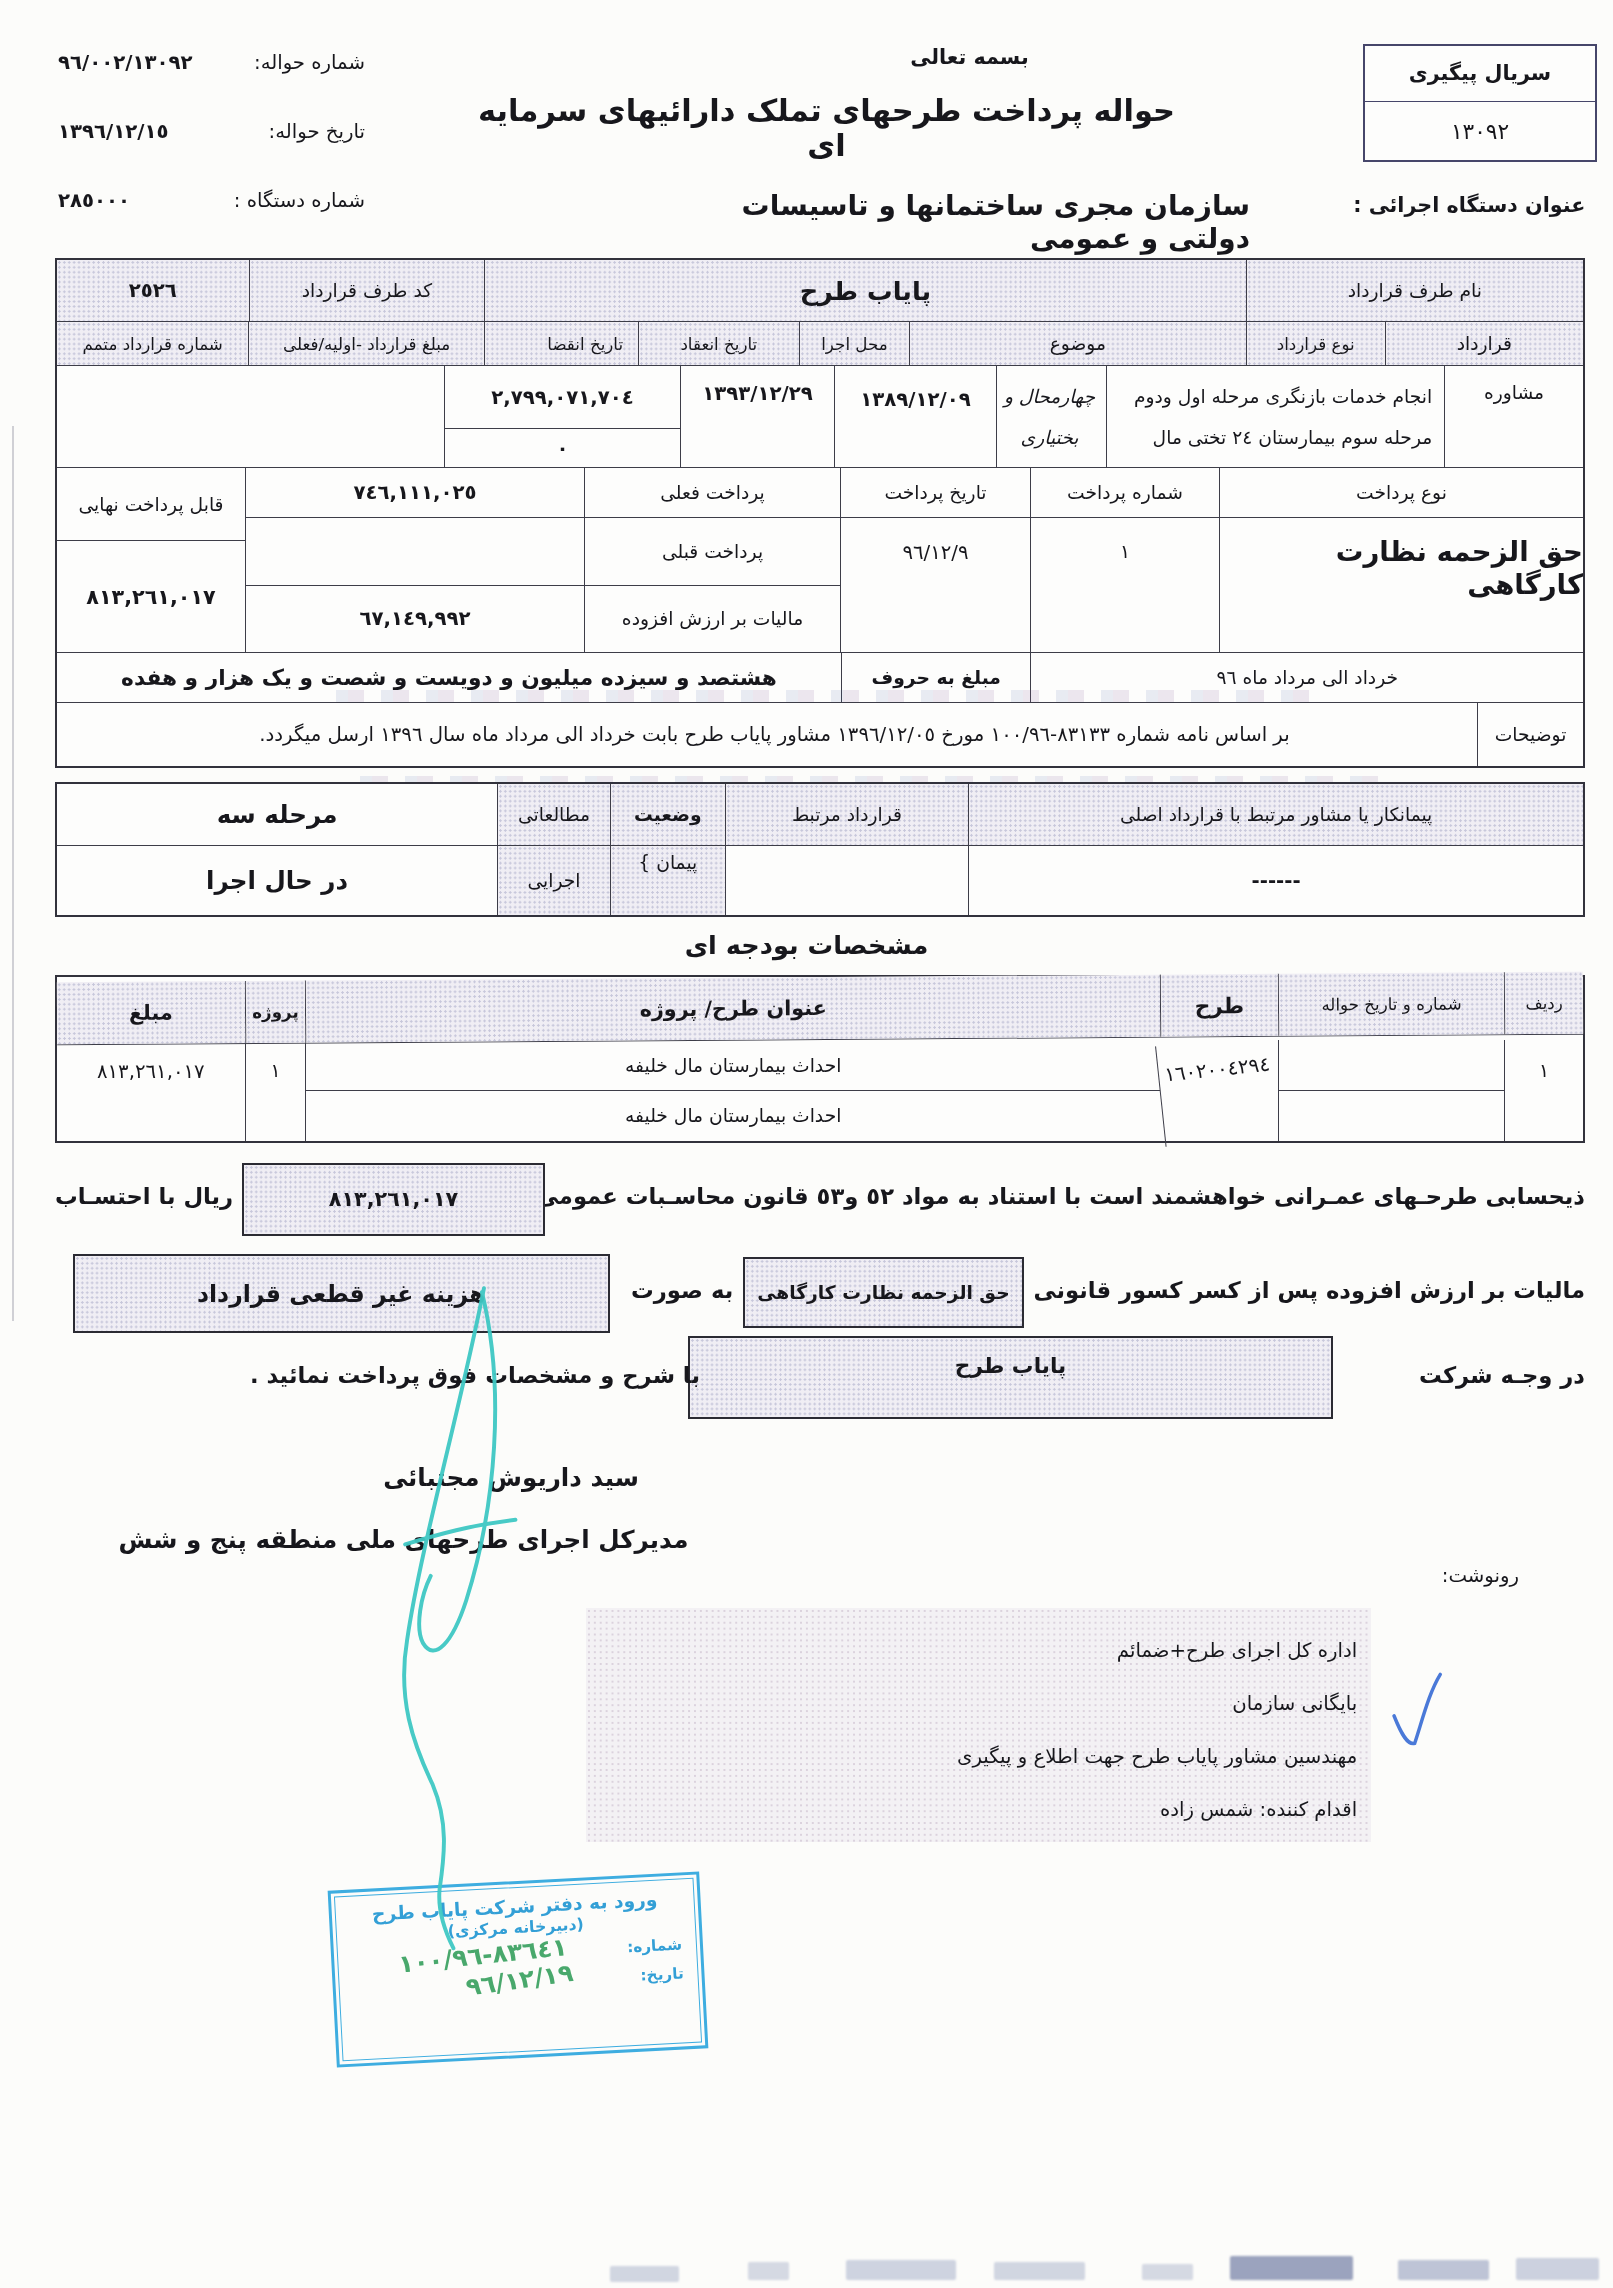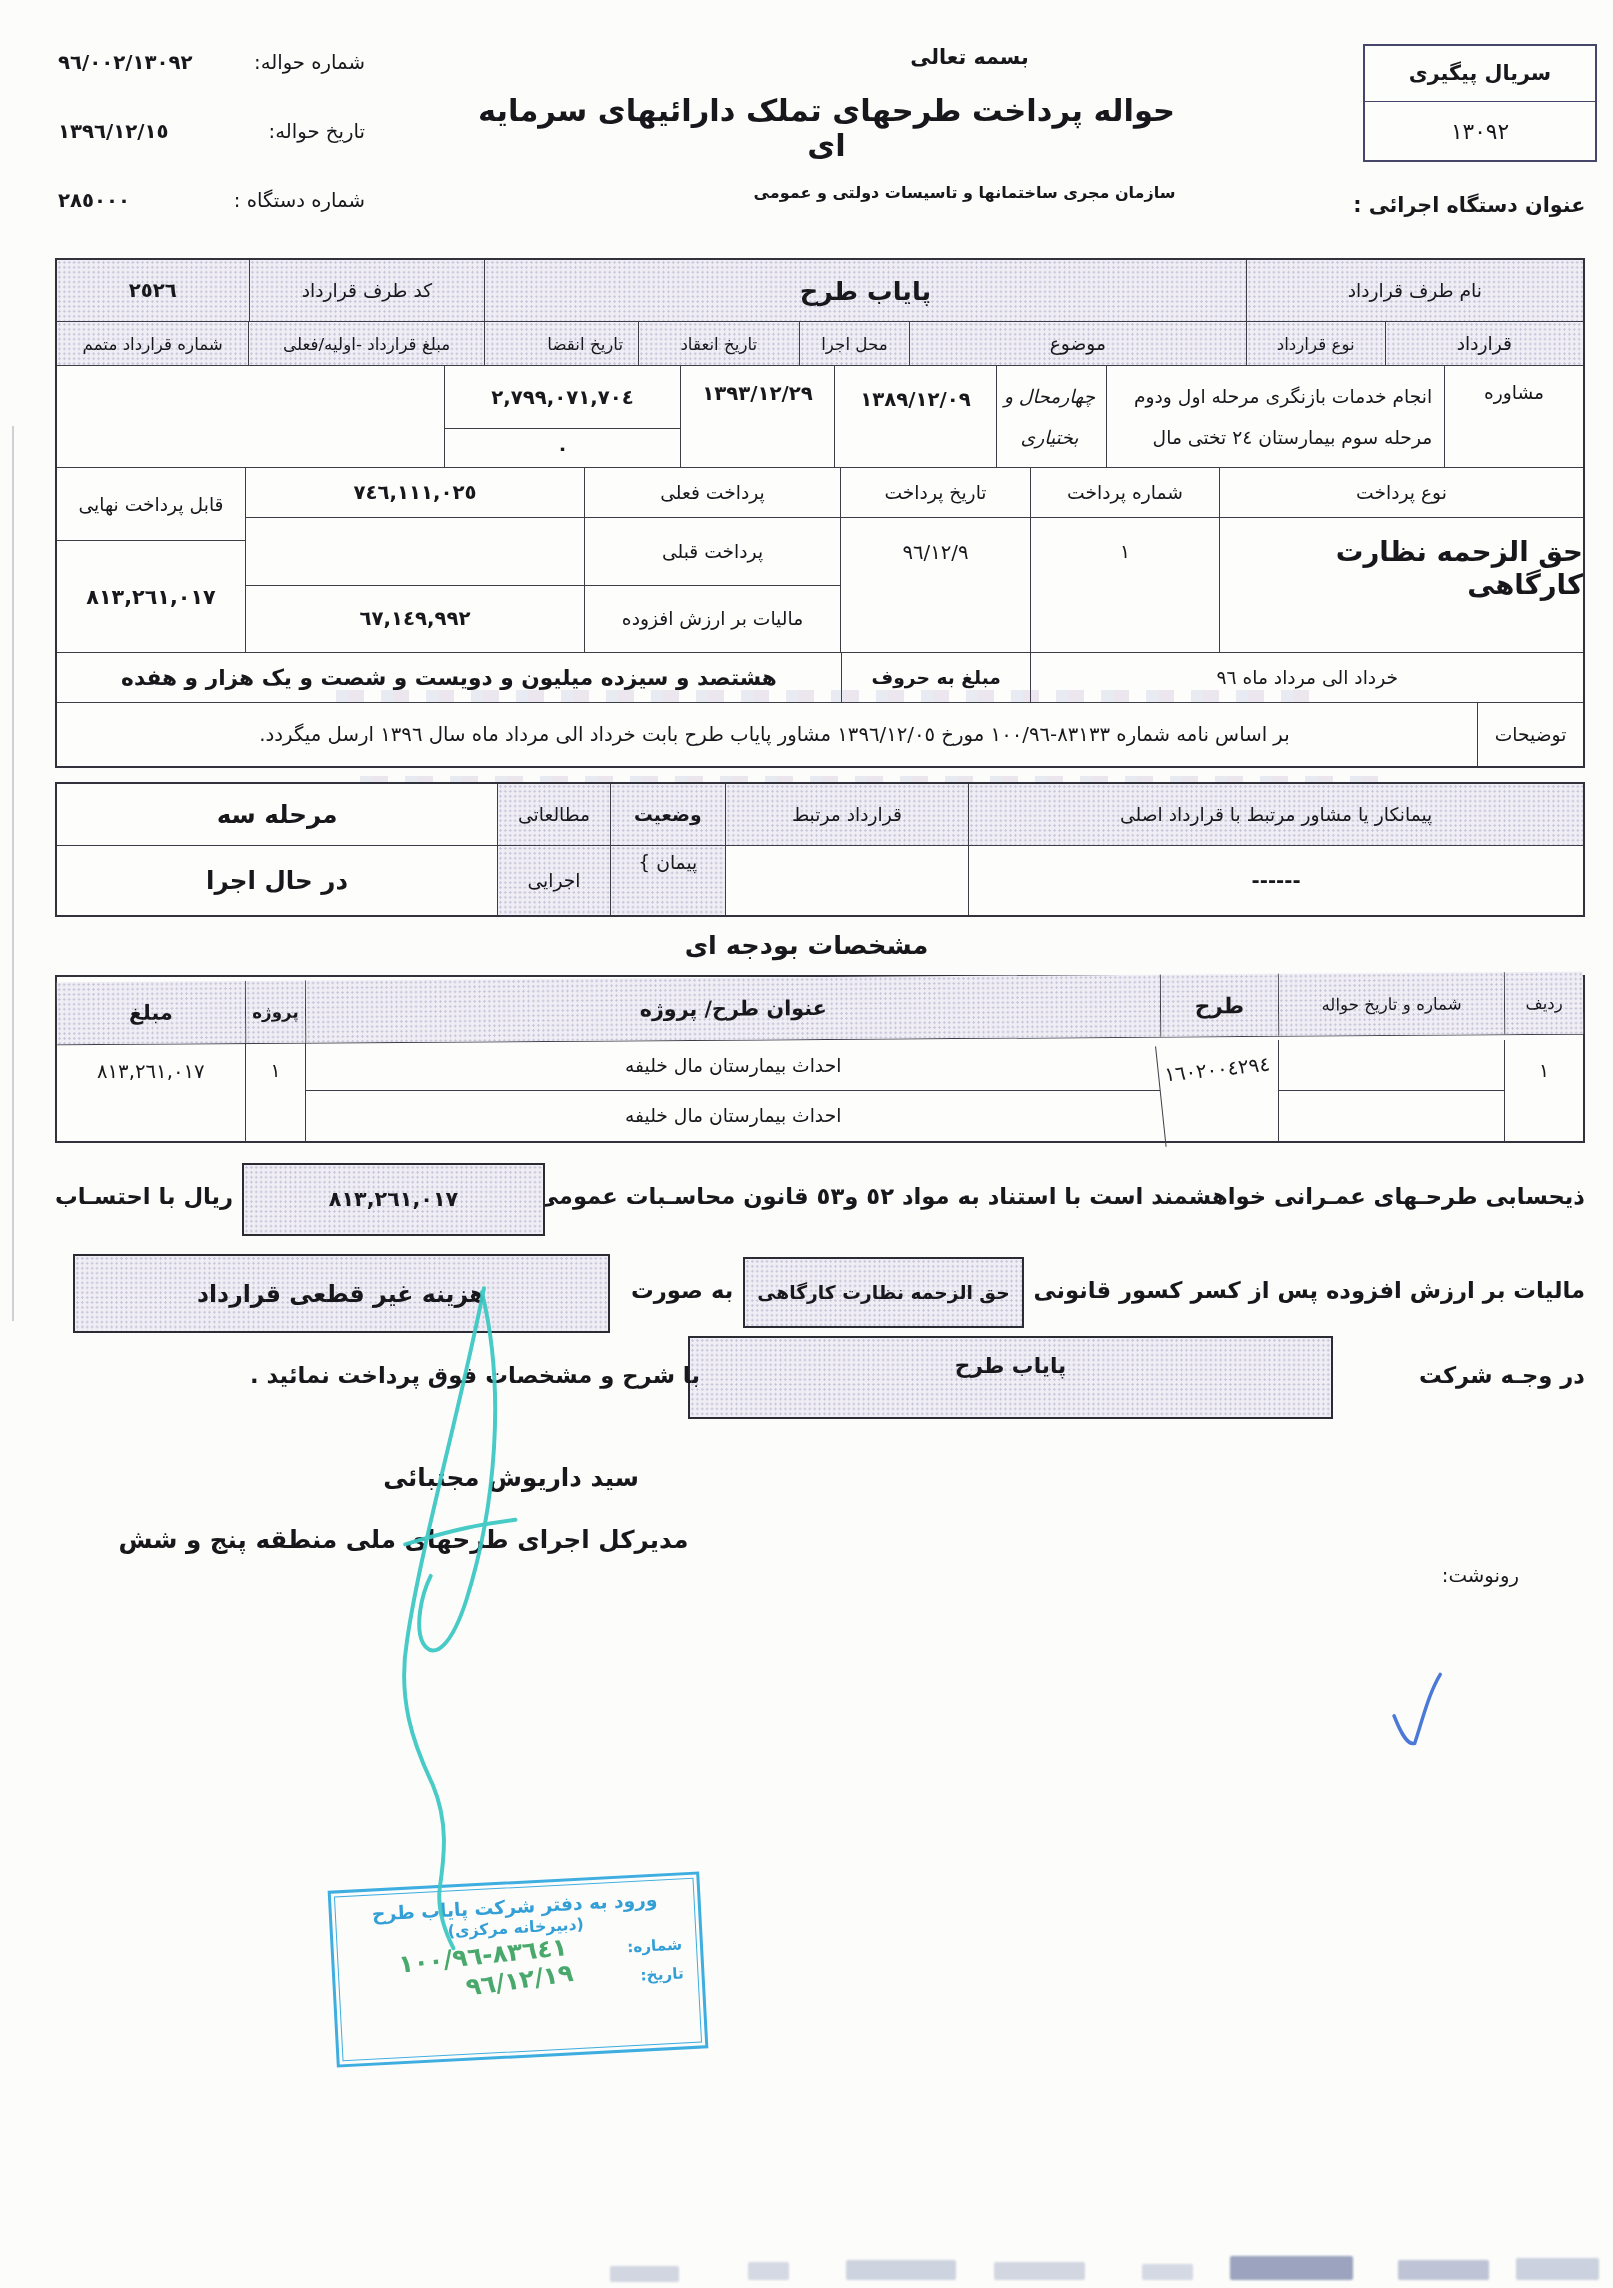--- a/index.html
+++ b/index.html
@@ -78,21 +78,21 @@
     <span class="b">١٣٩٦/١٢/١٥</span>
   </div>
   <div class="abs kv" style="left:59px;top:189px;width:307px;">
     <span>شماره دستگاه :</span>
     <span class="b">٢٨٥٠٠٠</span>
   </div>
 
   <div class="abs b center" style="left:887px;top:45px;width:167px;font-size:20.7px;">بسمه تعالی</div>
   <div class="abs b center" style="left:473px;top:93px;width:709px;font-size:30.5px;">حواله پرداخت طرحهای تملک دارائیهای سرمایه ای</div>
   <div class="abs b" style="right:27.6px;top:193px;font-size:20.7px;">عنوان دستگاه اجرائی :</div>
-  <div class="abs b center" style="left:680px;top:183px;width:571px;font-size:16px;">سازمان مجری ساختمانها و تاسیسات دولتی و عمومی</div>
+  <div class="abs b center" style="left:680px;top:189px;width:571px;font-size:28px;text-align:right;">سازمان مجری ساختمانها و تاسیسات دولتی و عمومی</div>
 
   <div class="serialbox" style="left:1364px;top:44px;width:234px;height:118px;">
     <div class="b center" style="height:55px;line-height:55px;border-bottom:1.8px solid #46466a;font-size:20.7px;">سریال پیگیری</div>
     <div class="center" style="height:59px;line-height:59px;font-size:21.7px;">١٣٠٩٢</div>
   </div>
 
   <div class="tbl" style="left:56px;top:258px;width:1530px;">
 
     <div class="row rb" style="height:62px;">
       <div class="c shade lbl" style="width:338px;">نام طرف قرارداد</div>
@@ -241,20 +241,26 @@
     <div class="pbox shade" style="left:633px;top:3.9px;width:645px;height:83px;">
       <span class="b" style="font-size:21.7px;padding-bottom:23.6px;">پایاب طرح</span>
     </div>
     <div class="abs ptxt" style="left:195px;top:29.6px;">با شرح و مشخصات فوق پرداخت نمائید .</div>
   </div>
 
   <div class="abs b center" style="left:364px;top:1463px;width:296px;font-size:24.6px;">سید داریوش مجتبائی</div>
   <div class="abs b center" style="left:94px;top:1525px;width:621px;font-size:24.6px;">مدیرکل اجرای طرحهای ملی منطقه پنج و شش</div>
 
   <div class="abs" style="right:94px;top:1564px;font-size:19.7px;">رونوشت:</div>
+  <div class="abs shade2 ccbox" style="left:587px;top:1608px;width:785px;height:234px;">
+    <div>اداره کل اجرای طرح+ضمائم</div>
+    <div>بایگانی سازمان</div>
+    <div>مهندسین مشاور پایاب طرح جهت اطلاع و پیگیری</div>
+    <div>اقدام کننده: شمس زاده</div>
+  </div>
 
   <div class="stamp">
     <div class="stamp-inner">
       <div class="stamp-l1">ورود به دفتر شرکت پایاب طرح</div>
       <div class="stamp-l2">(دبیرخانه مرکزی)</div>
       <div class="srow">
         <span class="slab">شماره:</span>
         <span class="sval" style="transform:rotate(-3deg);">٨٣٦٤١-١٠٠/٩٦</span>
       </div>
       <div class="srow" style="margin-top:0;">

